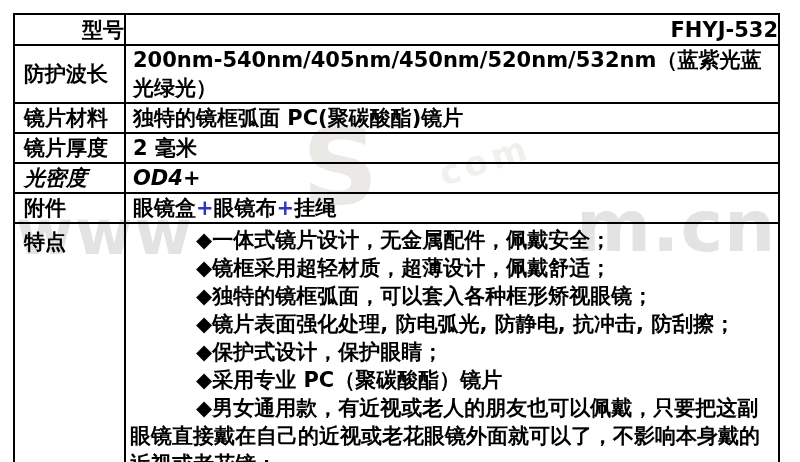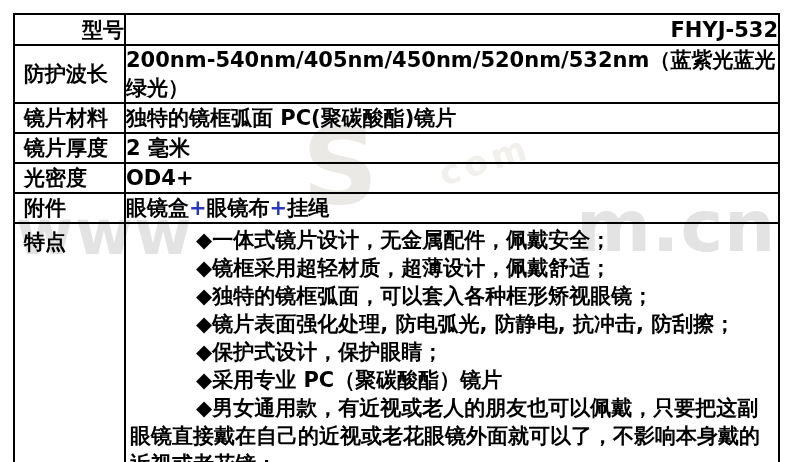--- a/index.html
+++ b/index.html
@@ -23,21 +23,21 @@
     border-collapse:collapse;table-layout:fixed;
     width:767px;height:437px;background:transparent;
   }
   col.c1{width:111px;}
   td{
     border:2px solid #000000;padding:0;color:#000000;
     font-size:21px;font-weight:bold;vertical-align:middle;
     overflow:hidden;
   }
   td.label{padding-left:9px;}
-  td.value{}
+  td.value{padding-left:7px;}
   td.label-top{vertical-align:top;padding-top:4px;}
   td.features-cell{vertical-align:top;padding:2px 2px 0 4px;}
   .feat{margin:0;text-indent:66px;line-height:28px;font-size:21px;font-weight:bold;}
 </style>
 </head>
 <body>
 
 <div class="page">
 
   <div class="wm wm-www">www</div>
@@ -60,21 +60,21 @@
         <td class="value">200nm-540nm/405nm/450nm/520nm/532nm（蓝紫光蓝光绿光）</td>
       </tr>
       <tr style="height:30px;">
         <td class="label">镜片材料</td>
         <td class="value">独特的镜框弧面 PC(聚碳酸酯)镜片</td>
       </tr>
       <tr style="height:29px;">
         <td class="label">镜片厚度</td>
         <td class="value">2 毫米</td>
       </tr>
-      <tr style="height:28px;">
+      <tr style="height:28px;font-style:italic;">
         <td class="label">光密度</td>
         <td class="value">OD4+</td>
       </tr>
       <tr style="height:28px;">
         <td class="label">附件</td>
         <td class="value">
           <span style="color:#000000">眼镜盒</span><span style="color:#2b36c3">+</span><span style="color:#000000">眼镜布</span><span style="color:#2b36c3">+</span><span style="color:#000000">挂绳</span>
         </td>
       </tr>
       <tr>

